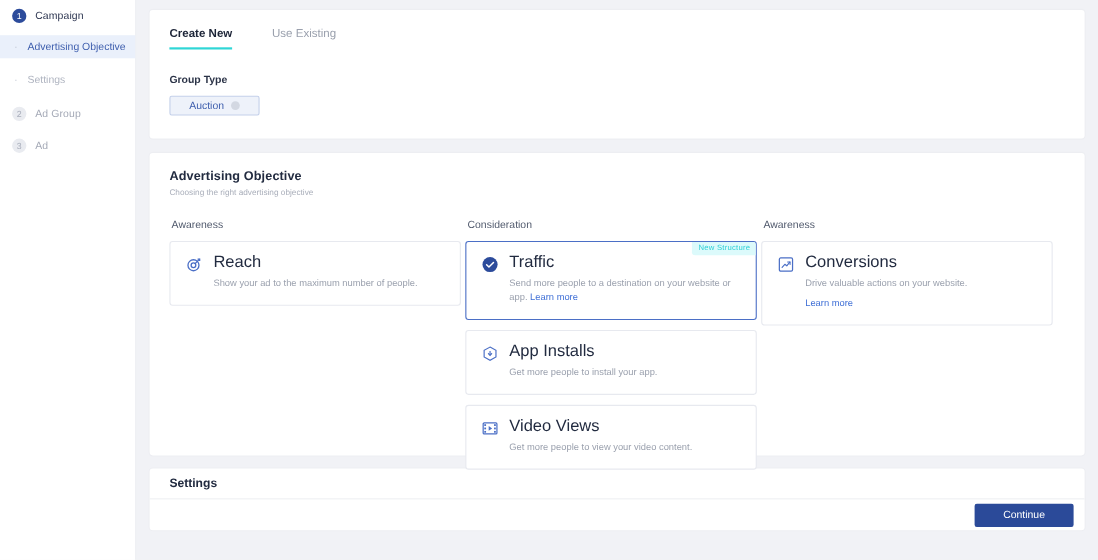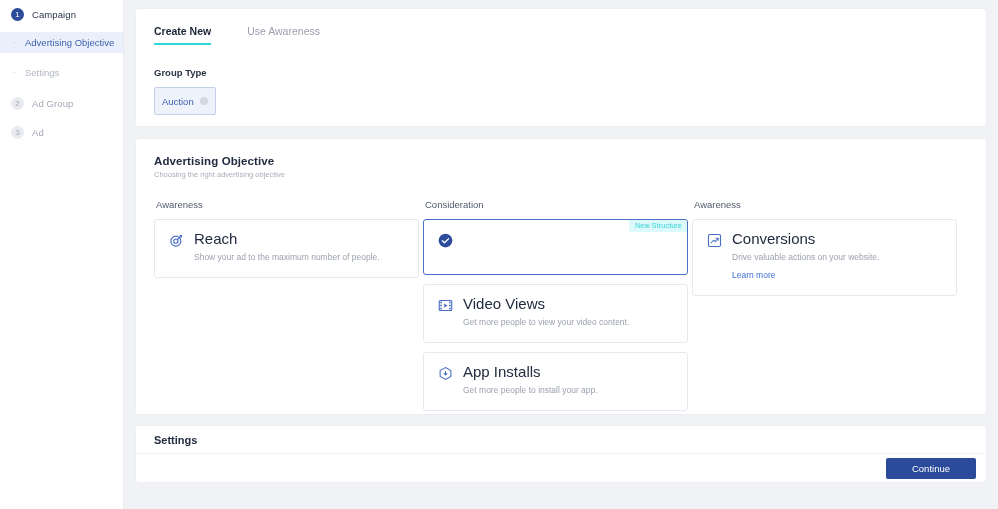--- a/index.html
+++ b/index.html
@@ -58,21 +58,21 @@
   .panel-top { height: 117px; padding: 16px 18px 0 18px; }
   .tabs { display: flex; gap: 36px; }
   .tab {
     font-size: 10.5px; color: #9aa0ad; padding-bottom: 6px;
     border-bottom: 2px solid transparent; cursor: pointer;
   }
   .tab.active { color: #1c2437; font-weight: bold; border-bottom-color: #2fd6d6; }
   .field-label { font-size: 9.5px; color: #2b3347; font-weight: bold; margin-top: 22px; }
   .chip {
     margin-top: 9px; display: inline-flex; align-items: center; gap: 6px;
-    height: 28px; padding: 0 7px;
+    height: 18px; padding: 0 17px;
     background: #eef2fa; border: 1px solid #c4d0ea; border-radius: 2px;
     font-size: 9.5px; color: #3f5fae; cursor: pointer;
   }
   .info-dot {
     width: 8px; height: 8px; border-radius: 50%;
     background: #d3d8e2; display: inline-block;
   }
 
   
   .panel-mid { margin-top: 13px; height: 275px; padding: 16px 18px 0 18px; }
@@ -161,21 +161,21 @@
       <span class="step-label inactive">Ad</span>
     </div>
 
   </div>
 
   <div class="main">
 
     <div class="card panel-top">
       <div class="tabs">
         <div class="tab active">Create New</div>
-        <div class="tab">Use Awareness</div>
+        <div class="tab">Use Existing</div>
       </div>
       <div class="field-label">Group Type</div>
       <div class="chip">
         <span>Auction</span>
         <span class="info-dot"></span>
       </div>
     </div>
 
     <div class="card panel-mid">
       <div class="sec-title">Advertising Objective</div>
@@ -206,54 +206,61 @@
           <div class="col-head">Consideration</div>
 
           <div class="obj-card selected">
             <span class="badge">New Structure</span>
             <span class="obj-ico">
               <svg width="15" height="15" viewBox="0 0 24 24">
                 <circle cx="12" cy="12" r="11" fill="#2c4b9b"></circle>
                 <path d="M7 12.3 L10.4 15.6 L17 9" fill="none" stroke="#ffffff" stroke-width="2.2" stroke-linecap="round" stroke-linejoin="round"></path>
               </svg>
             </span>
+            <div class="obj-body">
+              <div class="obj-title">Traffic</div>
+              <div class="obj-desc">
+                <span>Send more people to a destination on your website or app.</span>
+                <span class="link">Learn more</span>
+              </div>
+            </div>
+          </div>
+
+          <div class="obj-card">
+            <span class="obj-ico">
+              <svg width="15" height="15" viewBox="0 0 24 24" fill="none" stroke="#4b6fc6" stroke-width="1.7">
+                <path d="M12 2.4 L20.6 7.2 v9.6 L12 21.6 L3.4 16.8 V7.2 Z"></path>
+                <path d="M12 8.2 v6"></path>
+                  <path d="M9.2 11.4 L12 14.4 L14.8 11.4"></path>
+              </svg>
+            </span>
+            <div class="obj-body">
+              <div class="obj-title">App Installs</div>
+              <div class="obj-desc">Get more people to install your app.</div>
+            </div>
           </div>
 
           <div class="obj-card">
             <span class="obj-ico">
               <svg width="15" height="15" viewBox="0 0 24 24">
                 <rect x="2" y="4" width="20" height="16" rx="1.5" fill="none" stroke="#4b6fc6" stroke-width="1.8"></rect>
                 <rect x="3.6" y="5.8" width="2.6" height="2.6" fill="#4b6fc6"></rect>
                 <rect x="3.6" y="10.7" width="2.6" height="2.6" fill="#4b6fc6"></rect>
                 <rect x="3.6" y="15.6" width="2.6" height="2.6" fill="#4b6fc6"></rect>
                 <rect x="17.8" y="5.8" width="2.6" height="2.6" fill="#4b6fc6"></rect>
                 <rect x="17.8" y="10.7" width="2.6" height="2.6" fill="#4b6fc6"></rect>
                 <rect x="17.8" y="15.6" width="2.6" height="2.6" fill="#4b6fc6"></rect>
                 <path d="M10 8.6 L15 12 L10 15.4 Z" fill="#4b6fc6"></path>
               </svg>
             </span>
             <div class="obj-body">
               <div class="obj-title">Video Views</div>
               <div class="obj-desc">Get more people to view your video content.</div>
             </div>
           </div>
-
-          <div class="obj-card">
-            <span class="obj-ico">
-              <svg width="15" height="15" viewBox="0 0 24 24" fill="none" stroke="#4b6fc6" stroke-width="1.7">
-                <path d="M12 2.4 L20.6 7.2 v9.6 L12 21.6 L3.4 16.8 V7.2 Z"></path>
-                <path d="M12 8.2 v6"></path>
-                  <path d="M9.2 11.4 L12 14.4 L14.8 11.4"></path>
-              </svg>
-            </span>
-            <div class="obj-body">
-              <div class="obj-title">App Installs</div>
-              <div class="obj-desc">Get more people to install your app.</div>
-            </div>
-          </div>
         </div>
 
         <div class="col">
           <div class="col-head">Awareness</div>
 
           <div class="obj-card">
             <span class="obj-ico">
               <svg width="15" height="15" viewBox="0 0 24 24">
                 <rect x="2.4" y="2.4" width="19.2" height="19.2" rx="2" fill="none" stroke="#4b6fc6" stroke-width="1.8"></rect>
                 <path d="M6.4 16 L10.4 11.6 L13.2 13.8 L17.6 8.6" fill="none" stroke="#4b6fc6" stroke-width="1.7" stroke-linecap="round" stroke-linejoin="round"></path>

